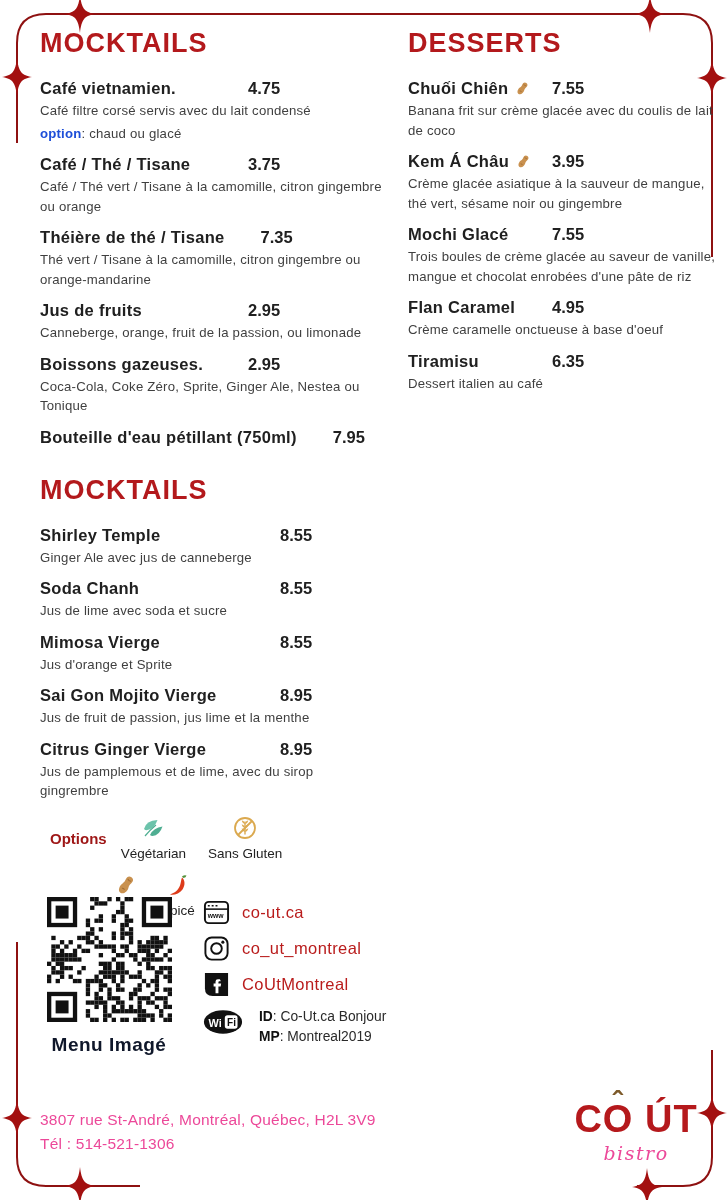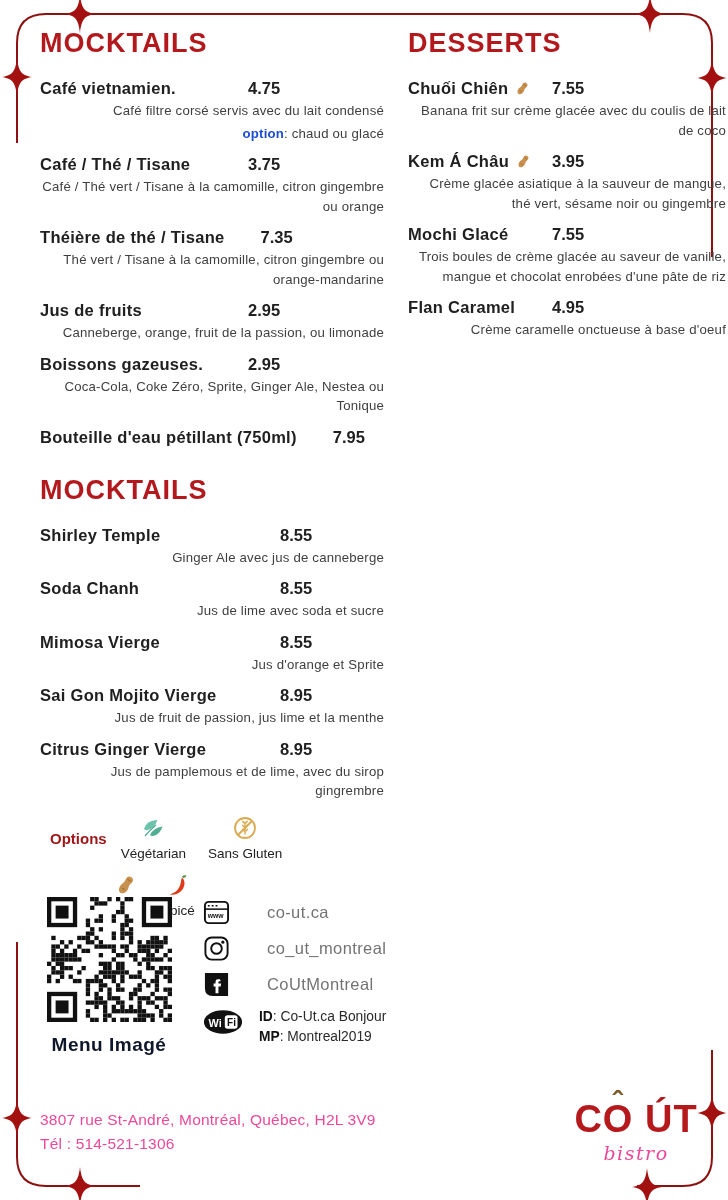--- a/index.html
+++ b/index.html
@@ -12,21 +12,21 @@
   
   .col{position:absolute;top:28px;}
   .col-left{left:40px;width:344px;}
   .col-right{left:408px;width:318px;}
 
   .section-title{
     font-size:27px;font-weight:800;letter-spacing:1px;color:#b3191c;
     margin:0 0 20px 0;
   }
   .section{margin-bottom:28px;}
-  .menu-item{margin-bottom:12px;text-align:right;}
+  .menu-item{margin-bottom:12px;}
   .item-title-row{display:flex;align-items:baseline;}
   .item-name{
     font-size:16.5px;font-weight:700;color:#202020;letter-spacing:.3px;
     display:inline-flex;align-items:center;gap:6px;
   }
   .sec-boissons .item-name{min-width:172px;}
   .sec-boissons .item-price{margin-left:36px;}
   .sec-mocktails .item-name{min-width:200px;}
   .sec-mocktails .item-price{margin-left:40px;}
   .sec-desserts .item-name{min-width:134px;}
@@ -46,21 +46,21 @@
   .legend-item{display:flex;align-items:center;gap:6px;margin-right:22px;flex-direction:column;}
   .legend-item svg{width:24px;height:24px;}
 
   
   .contact{position:absolute;left:45px;top:897px;display:flex;}
   .qr-wrap{width:128px;text-align:center;}
   .qr-caption{margin-top:8px;font-size:19px;font-weight:700;color:#0f172a;letter-spacing:.5px;}
   .links{margin-left:30px;padding-top:2px;}
   .link-row{display:flex;align-items:center;gap:12px;margin-bottom:9px;}
   .link-row svg{width:27px;height:27px;flex:none;}
-  .link-label{font-size:16.5px;letter-spacing:.4px;color:#737373;margin-left:25px;}
+  .link-label{font-size:16.5px;letter-spacing:.4px;color:#b91c1c;}
   .wifi-row{display:flex;align-items:flex-start;gap:16px;margin-top:2px;}
   .wifi-row svg{width:40px;height:26px;flex:none;margin-top:2px;}
   .wifi-lines{font-size:13.8px;line-height:1.45;color:#2a2a2a;}
   .wifi-lines b{color:#111;}
 
   
   .footer-text{position:absolute;left:40px;top:1108px;font-size:15.5px;line-height:1.55;color:#ec4899;letter-spacing:.2px;}
   .logo{position:absolute;left:556px;top:1100px;width:160px;text-align:center;}
   .logo-name{font-size:38px;font-weight:800;color:#b5191c;letter-spacing:1px;line-height:1;}
   .logo-name .o-hat{position:relative;display:inline-block;}
@@ -253,20 +253,29 @@
             <div class="item-desc">Trois boules de crème glacée au saveur de vanille, mangue et chocolat enrobées d'une pâte de riz</div>
           </div>
           <div class="menu-item">
             <div class="item-title-row">
               <span class="item-name">
                 <span>Flan Caramel</span>
               </span>
               <span class="item-price">4.95</span>
             </div>
             <div class="item-desc">Crème caramelle onctueuse à base d'oeuf</div>
+          </div>
+          <div class="menu-item">
+            <div class="item-title-row">
+              <span class="item-name">
+                <span>Tiramisu</span>
+              </span>
+              <span class="item-price">6.35</span>
+            </div>
+            <div class="item-desc">Dessert italien au café</div>
           </div>
         </div>
     </div>
   </div>
 
   <div class="options">
     <div class="options-row first">
       <span class="options-label">Options</span>
       <span class="legend-slot" style="display: inline-flex; align-items: center;">
           <span class="legend-item">

